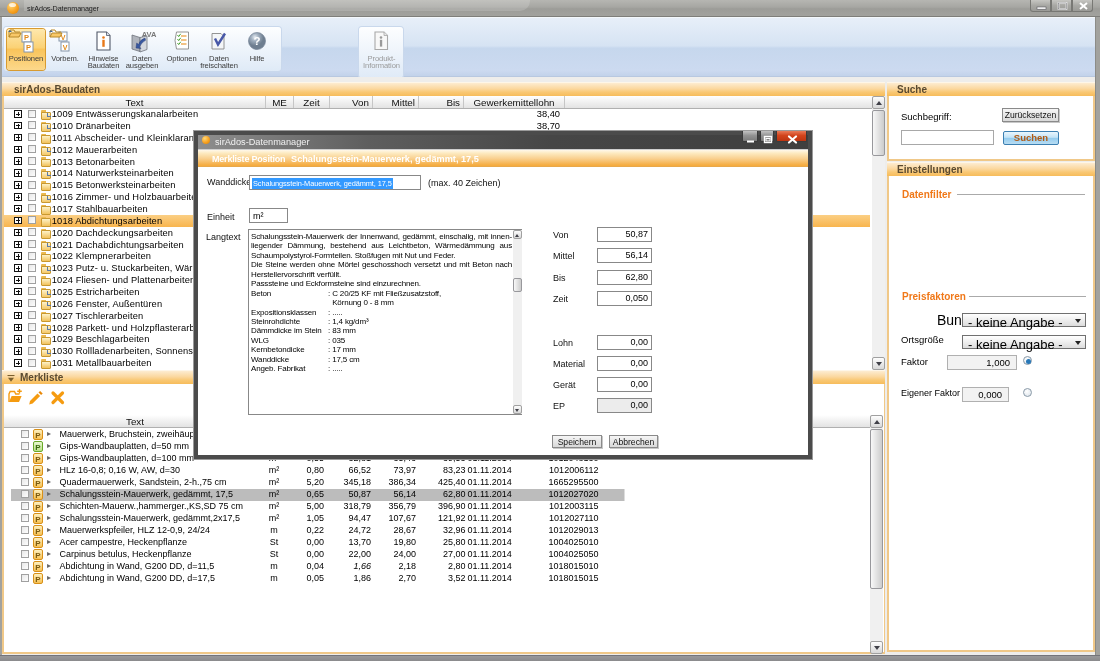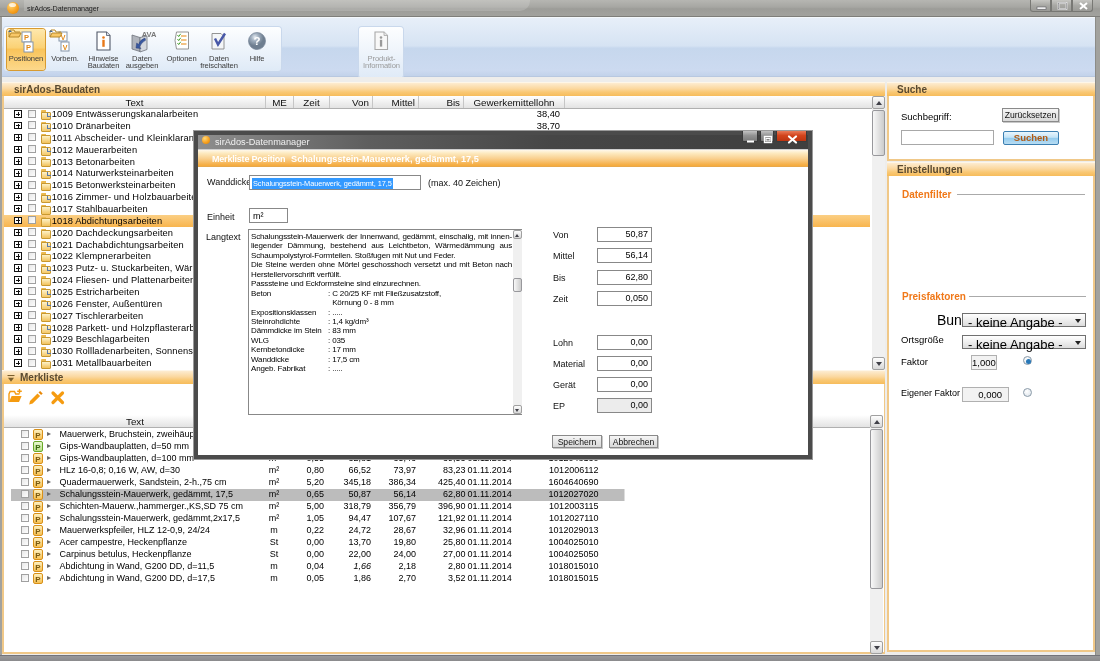--- a/index.html
+++ b/index.html
@@ -544,21 +544,21 @@
         <span class="cb" style="left:17px;top:1.5px;"></span>
         <span class="pbadge">P</span>
         <span class="marr">▸</span>
         <span class="mtxt">Quadermauerwerk, Sandstein, 2-h.,75 cm</span>
         <span class="mme">m²</span>
         <span class="mv" style="left:280px;width:40px;">5,20</span>
         <span class="mv" style="left:322px;width:45px;">345,18</span>
         <span class="mv" style="left:367px;width:45px;">386,34</span>
         <span class="mv" style="left:412px;width:49.5px;">425,40</span>
         <span class="mdate">01.11.2014</span>
-        <span class="mid">1604640690</span>
+        <span class="mid">1665295500</span>
       </div>
     <div class="mrow msel" style="top:104.5px;">
         <span class="cb" style="left:17px;top:1.5px;"></span>
         <span class="pbadge">P</span>
         <span class="marr">▸</span>
         <span class="mtxt">Schalungsstein-Mauerwerk, gedämmt, 17,5</span>
         <span class="mme">m²</span>
         <span class="mv" style="left:280px;width:40px;">0,65</span>
         <span class="mv" style="left:322px;width:45px;">50,87</span>
         <span class="mv" style="left:367px;width:45px;">56,14</span>
@@ -685,21 +685,21 @@
       <div class="ddl abs" style="left:73px;top:137px;width:124px;height:14px;">
           <span>- keine Angabe -</span>
           <i></i>
         </div>
       <div class="abs" style="left:12px;top:158px;font-size:9.5px;">Ortsgröße</div>
       <div class="ddl abs" style="left:73px;top:159px;width:124px;height:14px;">
           <span>- keine Angabe -</span>
           <i></i>
         </div>
       <div class="abs" style="left:12px;top:180px;font-size:9.5px;">Faktor</div>
-      <div class="ginp abs" style="left:82px;top:179px;width:26px;height:15px;">1,000</div>
+      <div class="ginp abs" style="left:58px;top:179px;width:70px;height:15px;">1,000</div>
       <span class="radio on abs" style="left:134px;top:180px;"></span>
       <div class="abs" style="left:12px;top:212px;font-size:9px;">Eigener Faktor</div>
       <div class="ginp abs" style="left:73px;top:211px;width:47px;height:15px;">0,000</div>
       <span class="radio abs" style="left:134px;top:212px;"></span>
     </div>
   </div>
   <div class="abs" style="left:1095px;top:17px;width:5px;height:638px;background:#a2a29e;border-left:1px solid #8c8c88;"></div>
   <div class="abs" style="left:0;top:17px;width:2px;height:638px;background:#a2a29e;"></div>
   <div id="statusbar" class="abs"></div>
 

